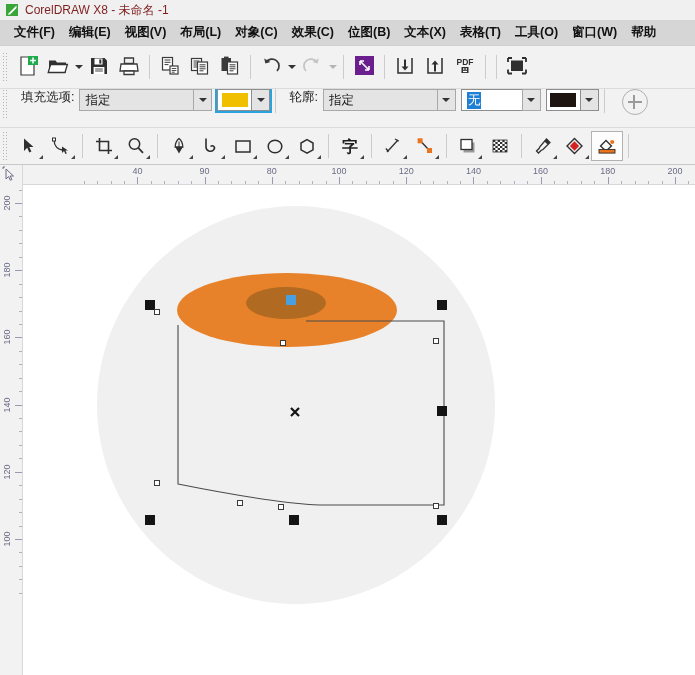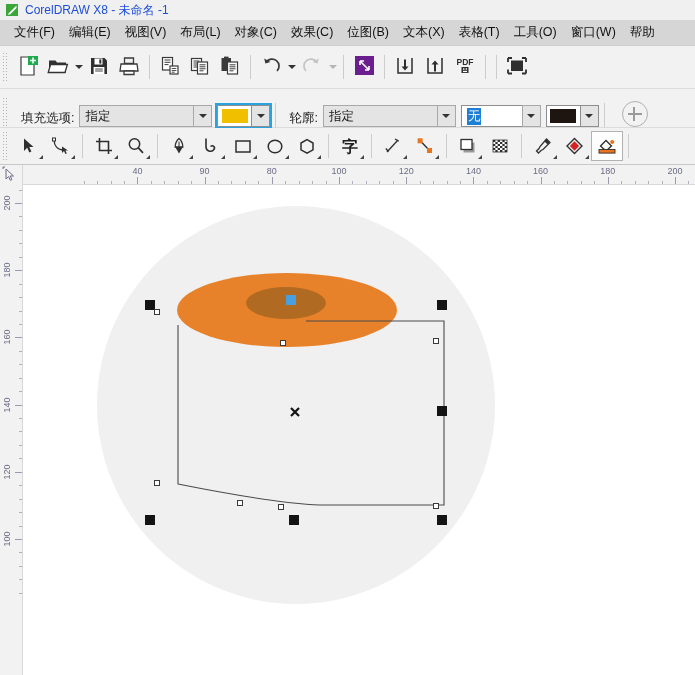--- a/index.html
+++ b/index.html
@@ -35,41 +35,42 @@
     flex: 0 0 auto;
   }
   .title-icon {
     width: 16px; height: 16px;
     margin-right: 5px;
     position: relative;
     flex: 0 0 auto;
   }
   .title-text {
     font-size: 12px;
-    color: #1d4ed8;
+    color: #7f1d1d;
     white-space: nowrap;
     text-align: right;
   }
 
   
   .menubar {
     height: 25px;
     background: #d6d6d6;
     display: flex;
     align-items: center;
     padding-left: 7px;
     flex: 0 0 auto;
     border-bottom: 1px solid #d0d0d0;
   }
   .menu-item {
     font-size: 12.5px;
     color: #111;
     padding: 3px 7px 3px 7px;
     white-space: nowrap;
     cursor: default;
+    font-weight: bold;
   }
 
   
   .toolbar {
     height: 42px;
     background: #f2f2f2;
     display: flex;
     align-items: center;
     padding-left: 2px;
     flex: 0 0 auto;
@@ -131,21 +132,21 @@
     border: 1px solid #9b9b9b;
     display: flex; align-items: center; justify-content: center;
     box-sizing: border-box;
   }
 
   
   .propbar {
     height: 38px;
     background: #f2f2f2;
     display: flex;
-    align-items: flex-end;
+    align-items: flex-start;
     padding-left: 2px;
     flex: 0 0 auto;
     border-bottom: 1px solid #dcdcdc;
   }
   .pb-label {
     font-size: 12.5px;
     color: #1a1a1a;
     margin: 0 5px 0 8px;
     white-space: nowrap;
   }

